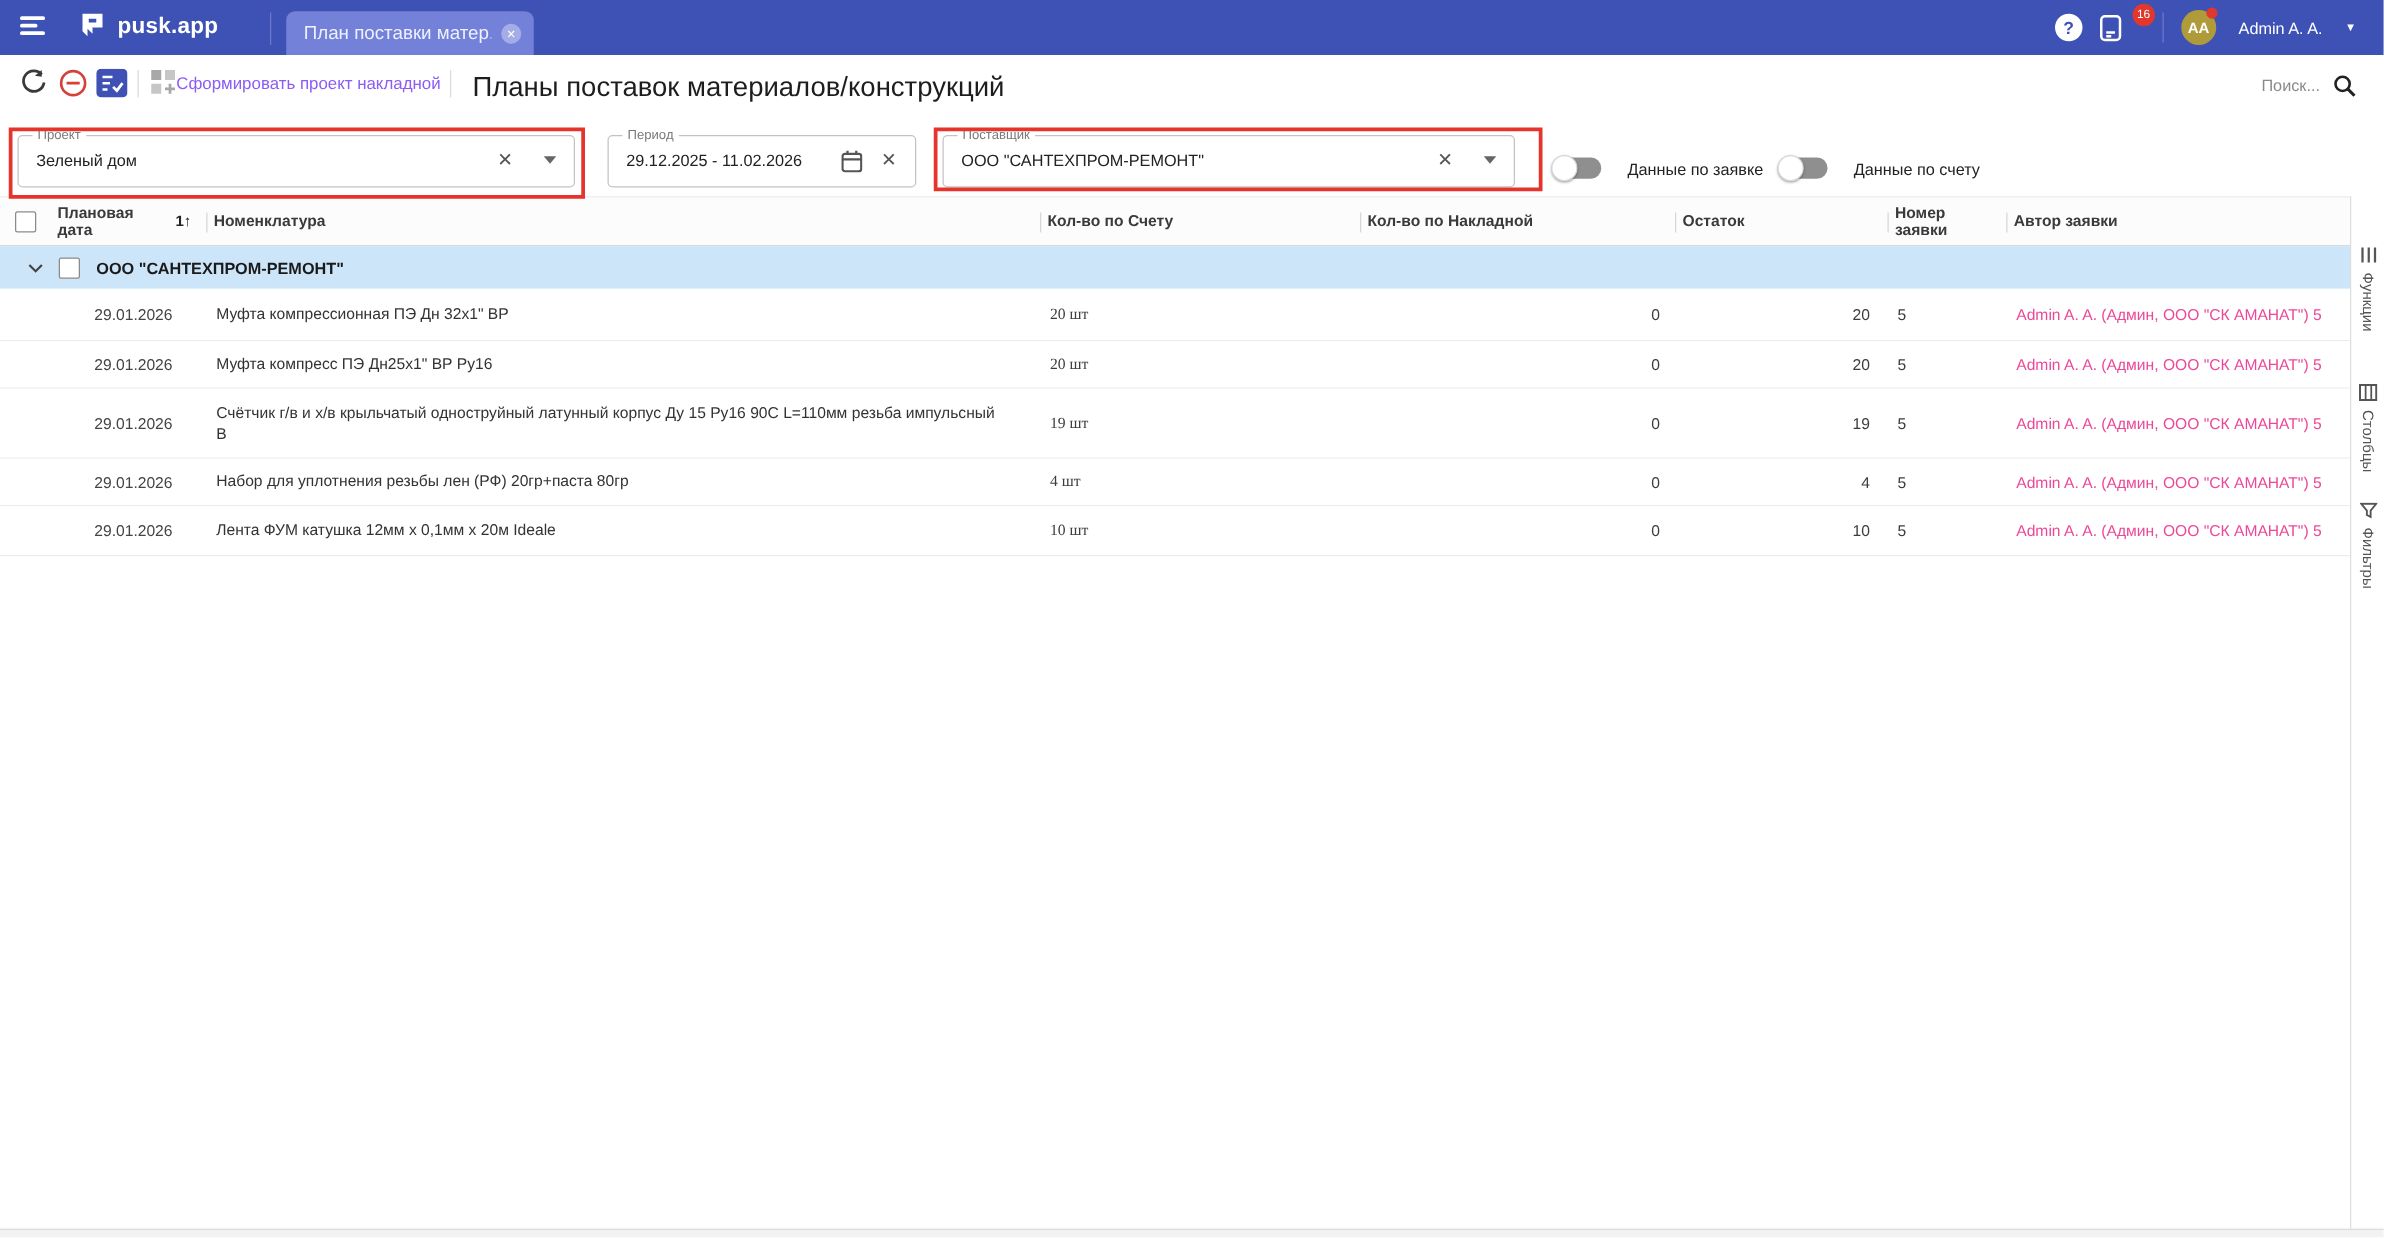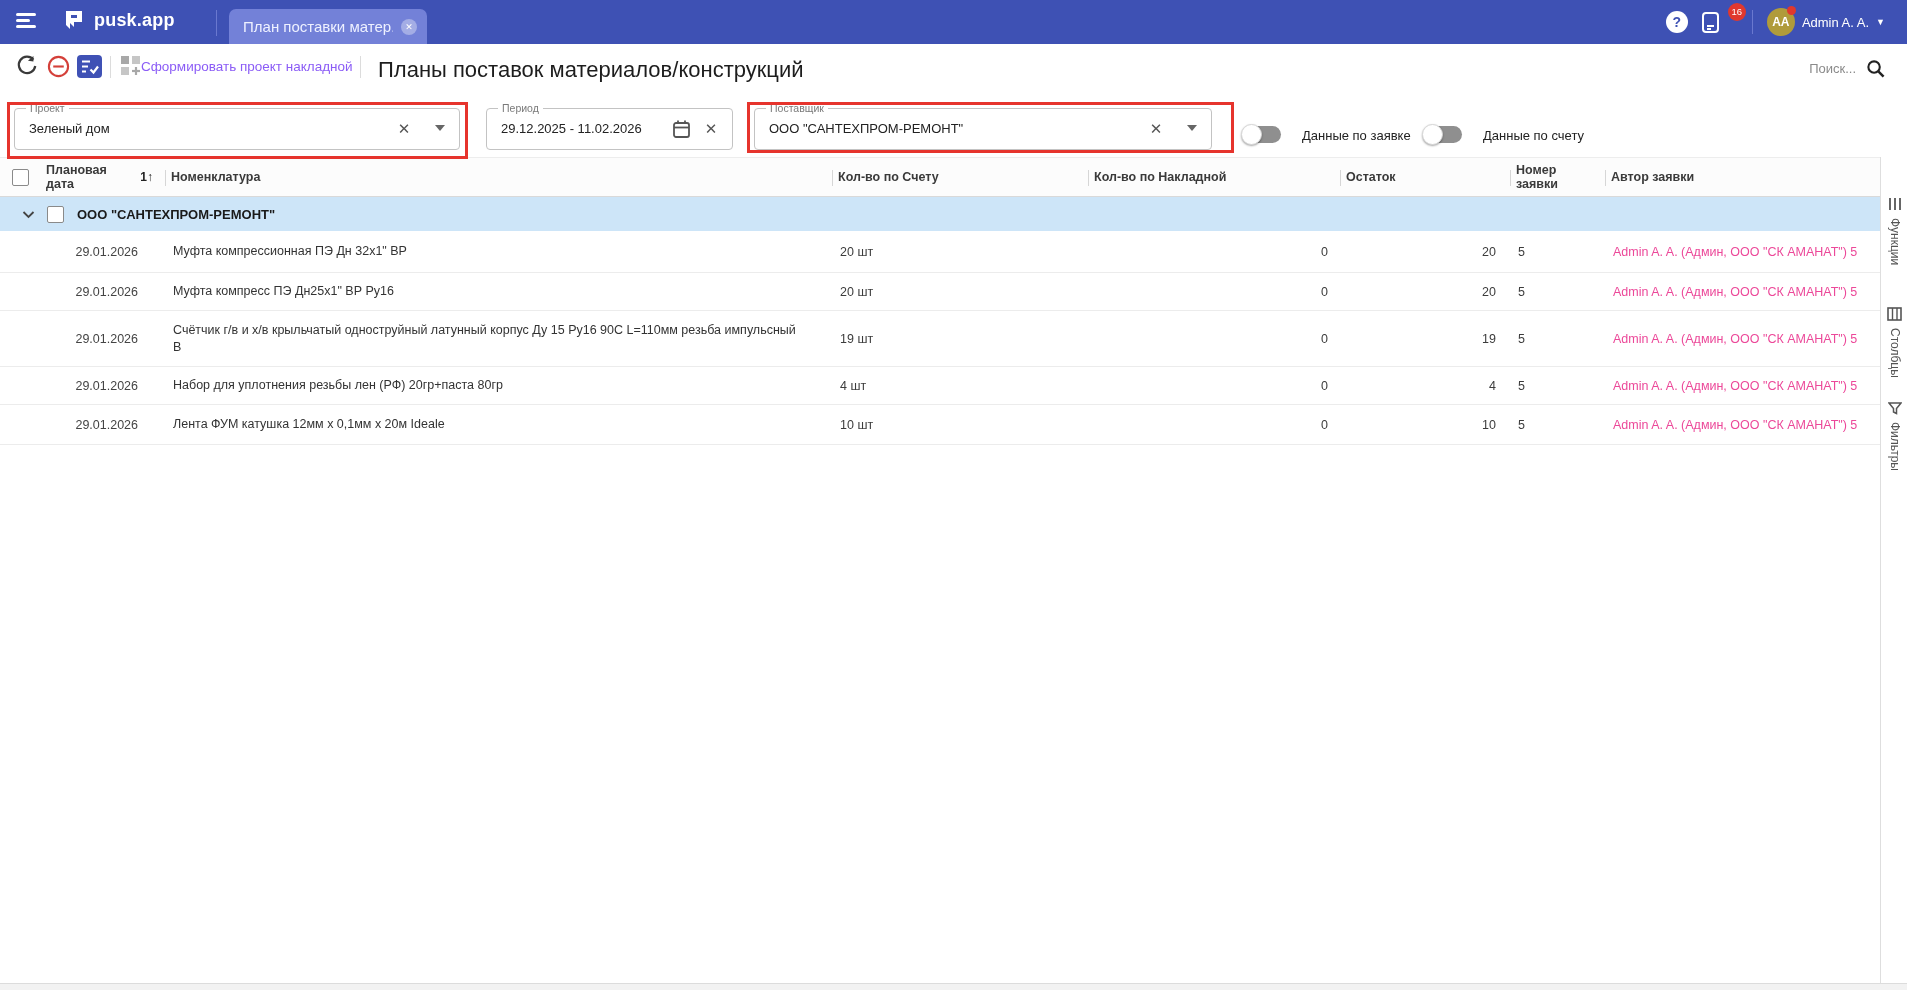--- a/index.html
+++ b/index.html
@@ -22,21 +22,21 @@
   .tab-close { width:16px; height:16px; border-radius:50%; background:rgba(255,255,255,.35);
     color:#fff; font-size:9px; line-height:16px; text-align:center; margin-left:8px; cursor:pointer; }
   .tb-right { position:absolute; right:0; top:0; height:44px; display:flex; align-items:center; gap:14px; padding-right:22px; }
   .help-icon { width:22px; height:22px; border-radius:50%; background:#fff; color:#3e51b4;
     font-weight:bold; font-size:14px; text-align:center; line-height:22px; cursor:pointer; }
   .notif { position:relative; width:24px; height:24px; cursor:pointer;padding-left:36px; }
   .notif svg { position:absolute; left:0; top:2px; }
   .notif-badge { position:absolute; right:-8px; top:-7px; min-width:18px; height:18px; border-radius:50%;
     background:#e0382e; color:#fff; font-size:9.5px; line-height:18px; text-align:center; padding:0 2px; }
   .tb-sep { width:1px; height:24px; background:#6a78cf; }
-  .user { display:flex; align-items:center; gap:7px; cursor:pointer; }
+  .user { display:flex; align-items:center; gap:18px; cursor:pointer; }
   .avatar { position:relative; width:28px; height:28px; border-radius:50%; background:#b09b3b;
     color:#fff; font-size:12px; font-weight:bold; text-align:center; line-height:28px; }
   .avatar-dot { position:absolute; right:-1px; top:-2px; width:9px; height:9px; border-radius:50%; background:#e0382e; }
   .user-name { color:#fff; font-size:13px; }
   .user-chevron { color:#fff; font-size:9px; }
 
   
   .toolbar { position:absolute; left:0; top:44px; width:1907px; height:46px; background:#fff; }
   .tool-ic { position:absolute; top:11px; width:24px; height:24px; cursor:pointer; }
   .tool-sep { position:absolute; top:12px; width:1px; height:22px; background:#dcdcdc; }
@@ -73,21 +73,21 @@
   .date-head-wrap { display:flex; align-items:center; width:100%; }
   .sort-ind { margin-left:auto; font-size:12px; color:#222; white-space:nowrap; padding-right:6px; }
   .group-row { height:34px; background:#cde5f8; display:flex; align-items:center; cursor:pointer; }
   .group-chevron { margin-left:22px; }
   .group-row .checkbox { margin-left:12px; }
   .group-label { margin-left:13px; font-size:13px; font-weight:bold; color:#1a1a1a; }
   .drow { border-bottom:1px solid #ececec; cursor:pointer; background:#fff; }
   .td { font-size:12.5px; color:#3c3c3c; padding:3px 8px; }
   .td.date { text-align:right; padding-right:27px; color:#444; }
   .td.name { padding-right:36px; line-height:17px; color:#333; }
-  .td.qty { padding-left:8px; }
+  .td.qty { padding-left:8px;font-family:Liberation Serif, serif; }
   .td.right { text-align:right; }
   .td.waybill { padding-right:12px; }
   .td.remainder { padding-right:14px; }
   .td.author { font-size:12.5px; line-height:16px; color:#ec4899; padding-right:20px; }
 
   
   .side-panel { position:absolute; right:0; top:157px; width:27px; height:827px; background:#fff; border-left:1px solid #dedede; }
   .side-item { position:absolute; left:0; width:27px; display:flex; flex-direction:column; align-items:center; gap:7px; cursor:pointer; color:#555; }
   .side-item .v-label { writing-mode:vertical-rl; font-size:12px; color:#555; white-space:nowrap; }
 

